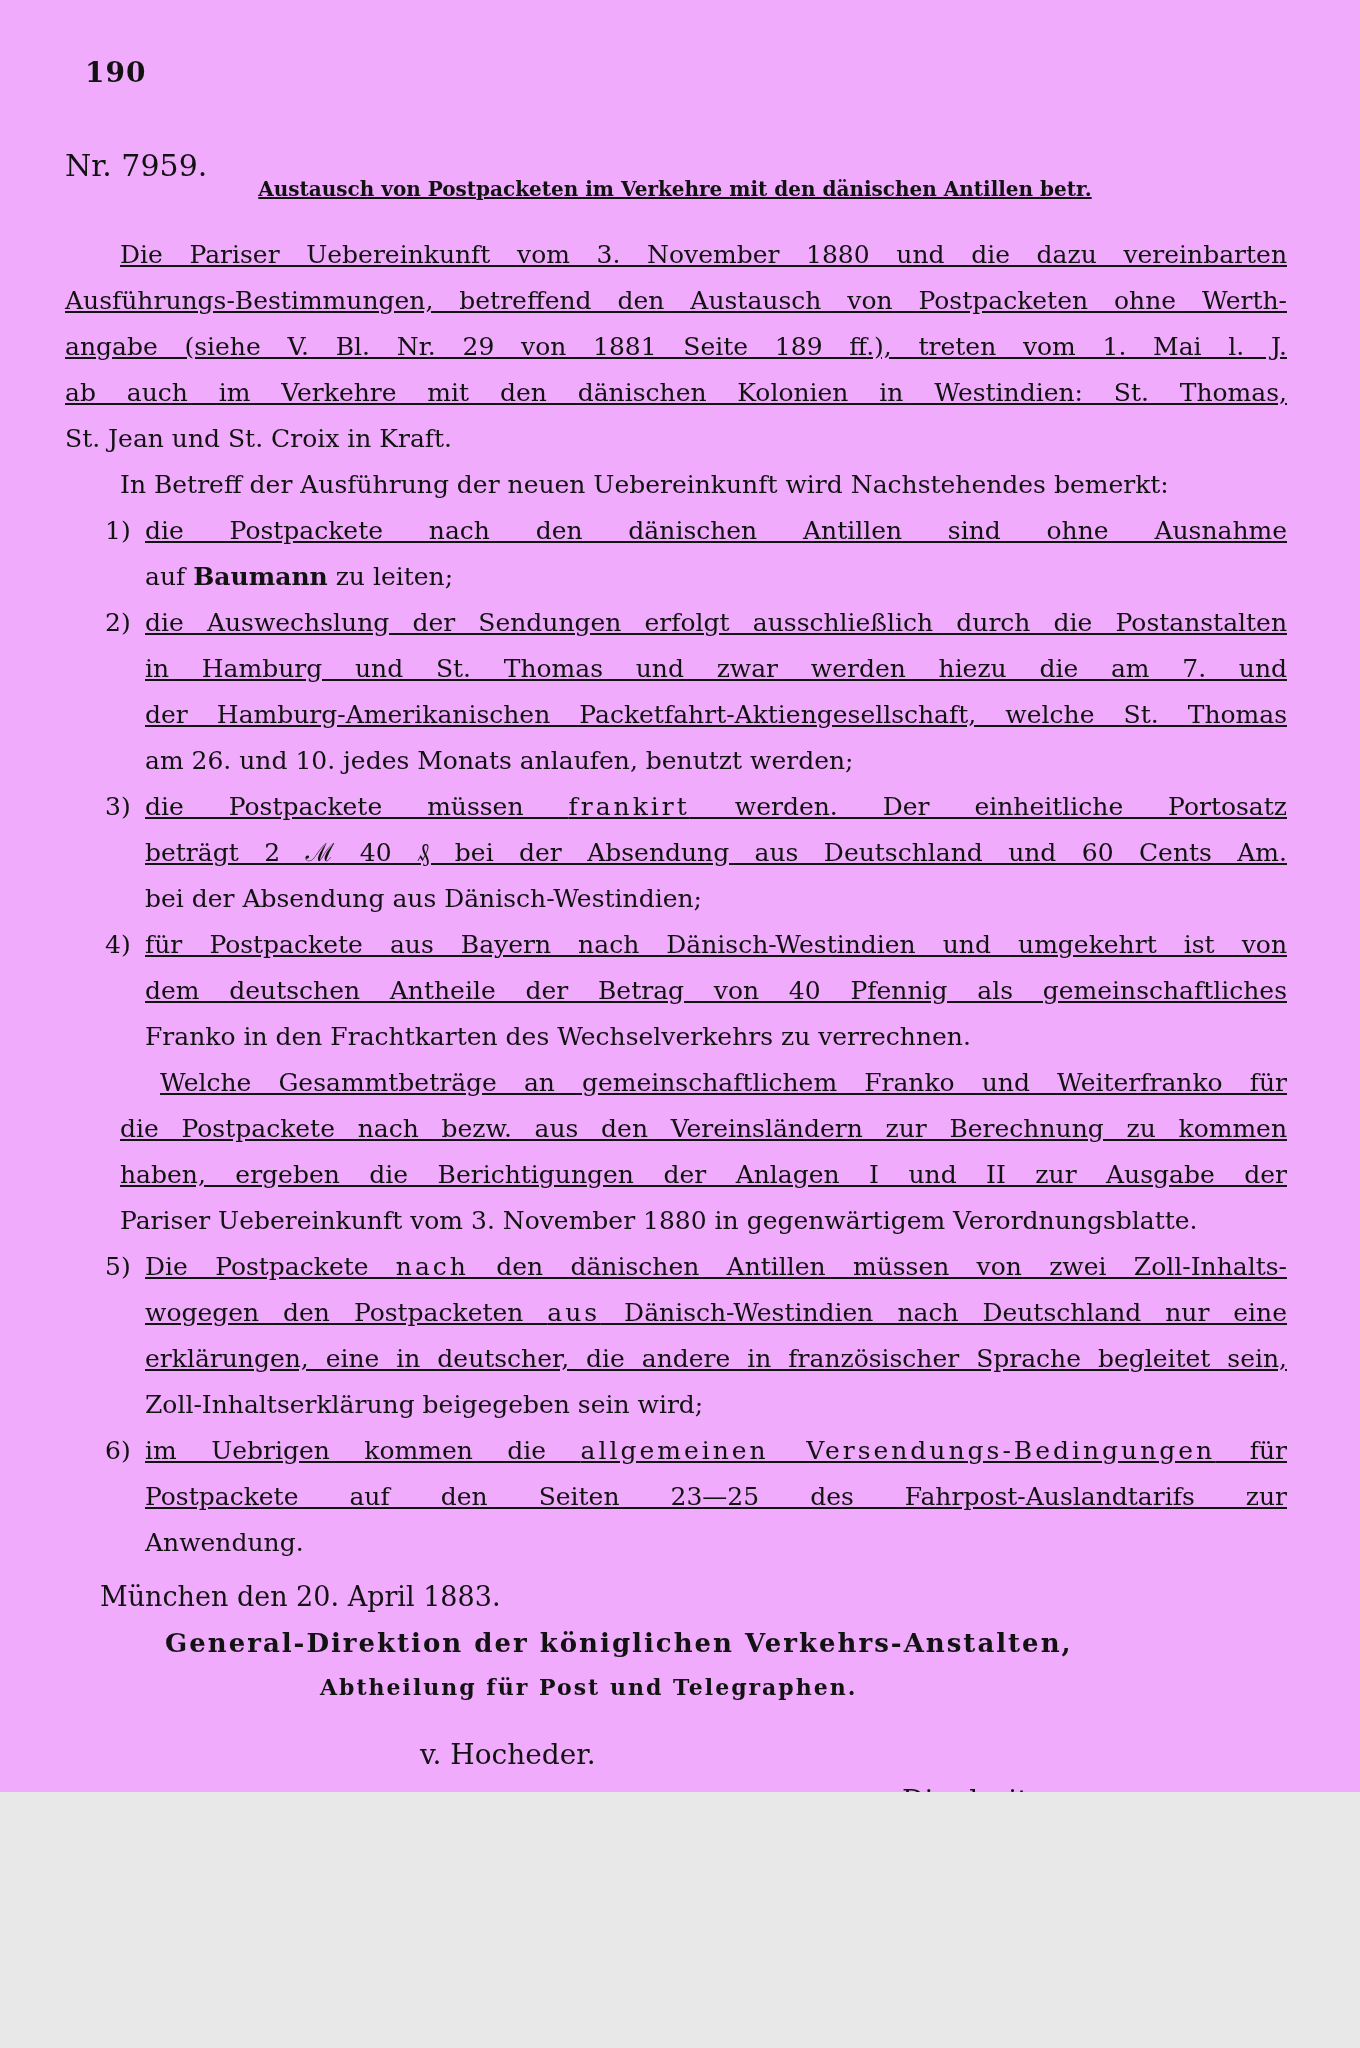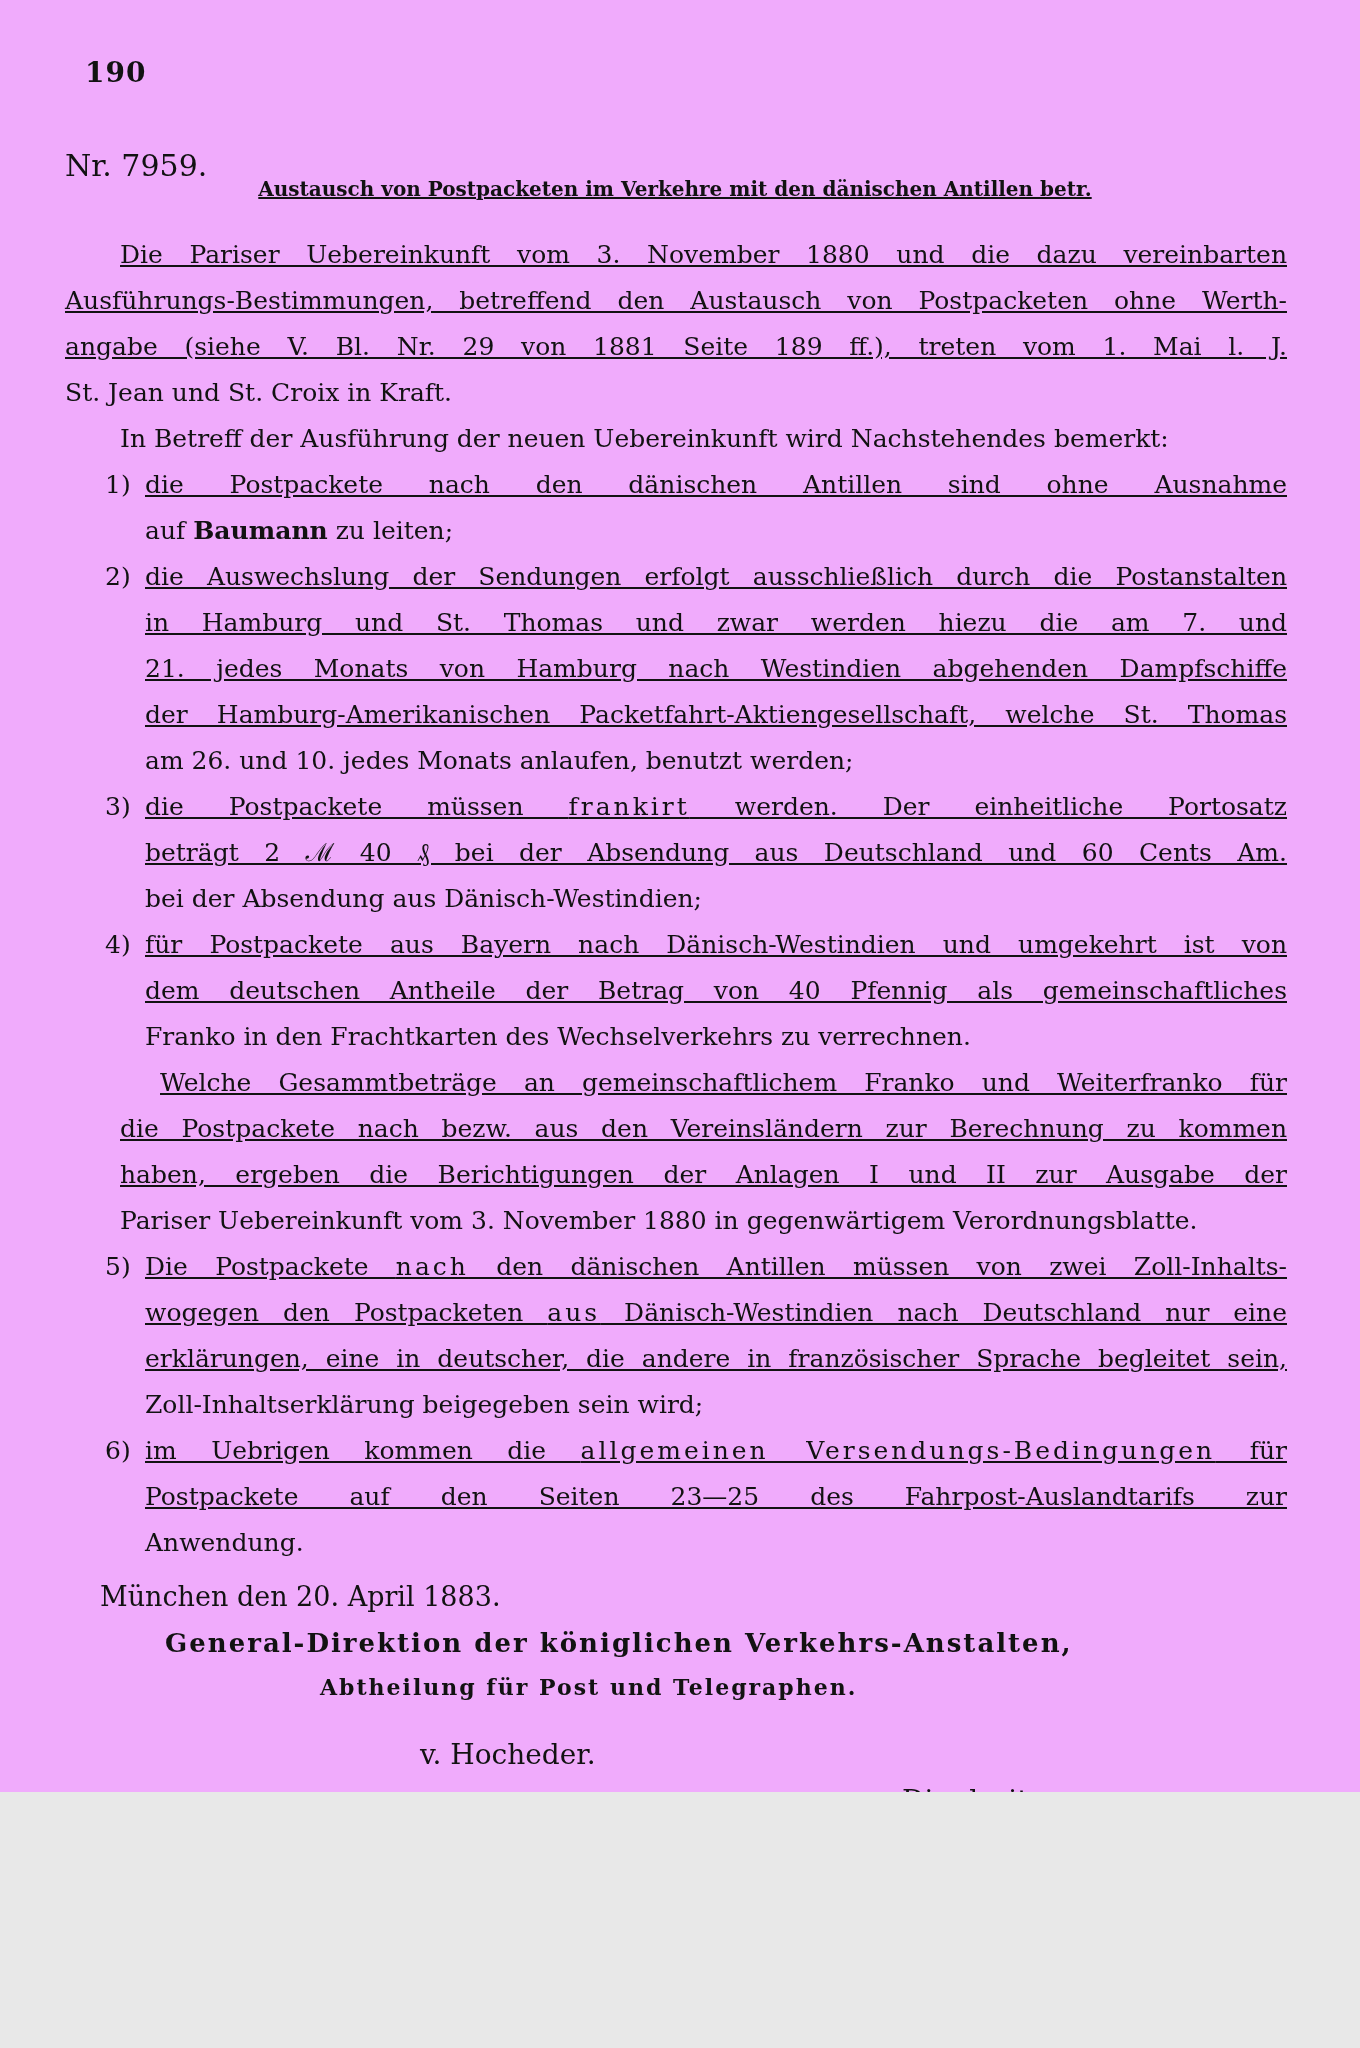--- a/index.html
+++ b/index.html
@@ -106,39 +106,39 @@
 
     <div class="doc-header">
       <div class="docnum">Nr. 7959.</div>
       <div class="subject">Austausch von Postpacketen im Verkehre mit den dänischen Antillen betr.</div>
     </div>
 
     <div class="para">
       <div class="line jline indent">Die Pariser Uebereinkunft vom 3. November 1880 und die dazu vereinbarten</div>
       <div class="line jline">Ausführungs-Bestimmungen, betreffend den Austausch von Postpacketen ohne Werth-</div>
       <div class="line jline">angabe (siehe V. Bl. Nr. 29 von 1881 Seite 189 ff.), treten vom 1. Mai l. J.</div>
+      <div class="line jline">ab auch im Verkehre mit den dänischen Kolonien in Westindien: St. Thomas,</div>
       <div class="line endline">St. Jean und St. Croix in Kraft.</div>
     </div>
 
     <div class="line endline indent">In Betreff der Ausführung der neuen Uebereinkunft wird Nachstehendes bemerkt:</div>
 
     <div class="item">
       <div class="inum">1)</div>
       <div class="ibody">
         <div class="line jline">die Postpackete nach den dänischen Antillen sind ohne Ausnahme</div>
         <div class="line endline"><span>auf </span><span class="bold">Baumann</span><span> zu leiten;</span></div>
       </div>
     </div>
 
     <div class="item">
       <div class="inum">2)</div>
       <div class="ibody">
         <div class="line jline">die Auswechslung der Sendungen erfolgt ausschließlich durch die Postanstalten</div>
         <div class="line jline">in Hamburg und St. Thomas und zwar werden hiezu die am 7. und</div>
-        <div class="line jline">21. jedes Monats von Hamburg nach Westindien abgehenden Dampfschiffe</div>
         <div class="line jline">der Hamburg-Amerikanischen Packetfahrt-Aktiengesellschaft, welche St. Thomas</div>
         <div class="line endline">am 26. und 10. jedes Monats anlaufen, benutzt werden;</div>
       </div>
     </div>
 
     <div class="item">
       <div class="inum">3)</div>
       <div class="ibody">
         <div class="line jline"><span>die Postpackete müssen </span><span class="sperr">frankirt</span><span> werden. Der einheitliche Portosatz</span></div>
         <div class="line jline">beträgt 2 ℳ 40 ₰ bei der Absendung aus Deutschland und 60 Cents Am.</div>

